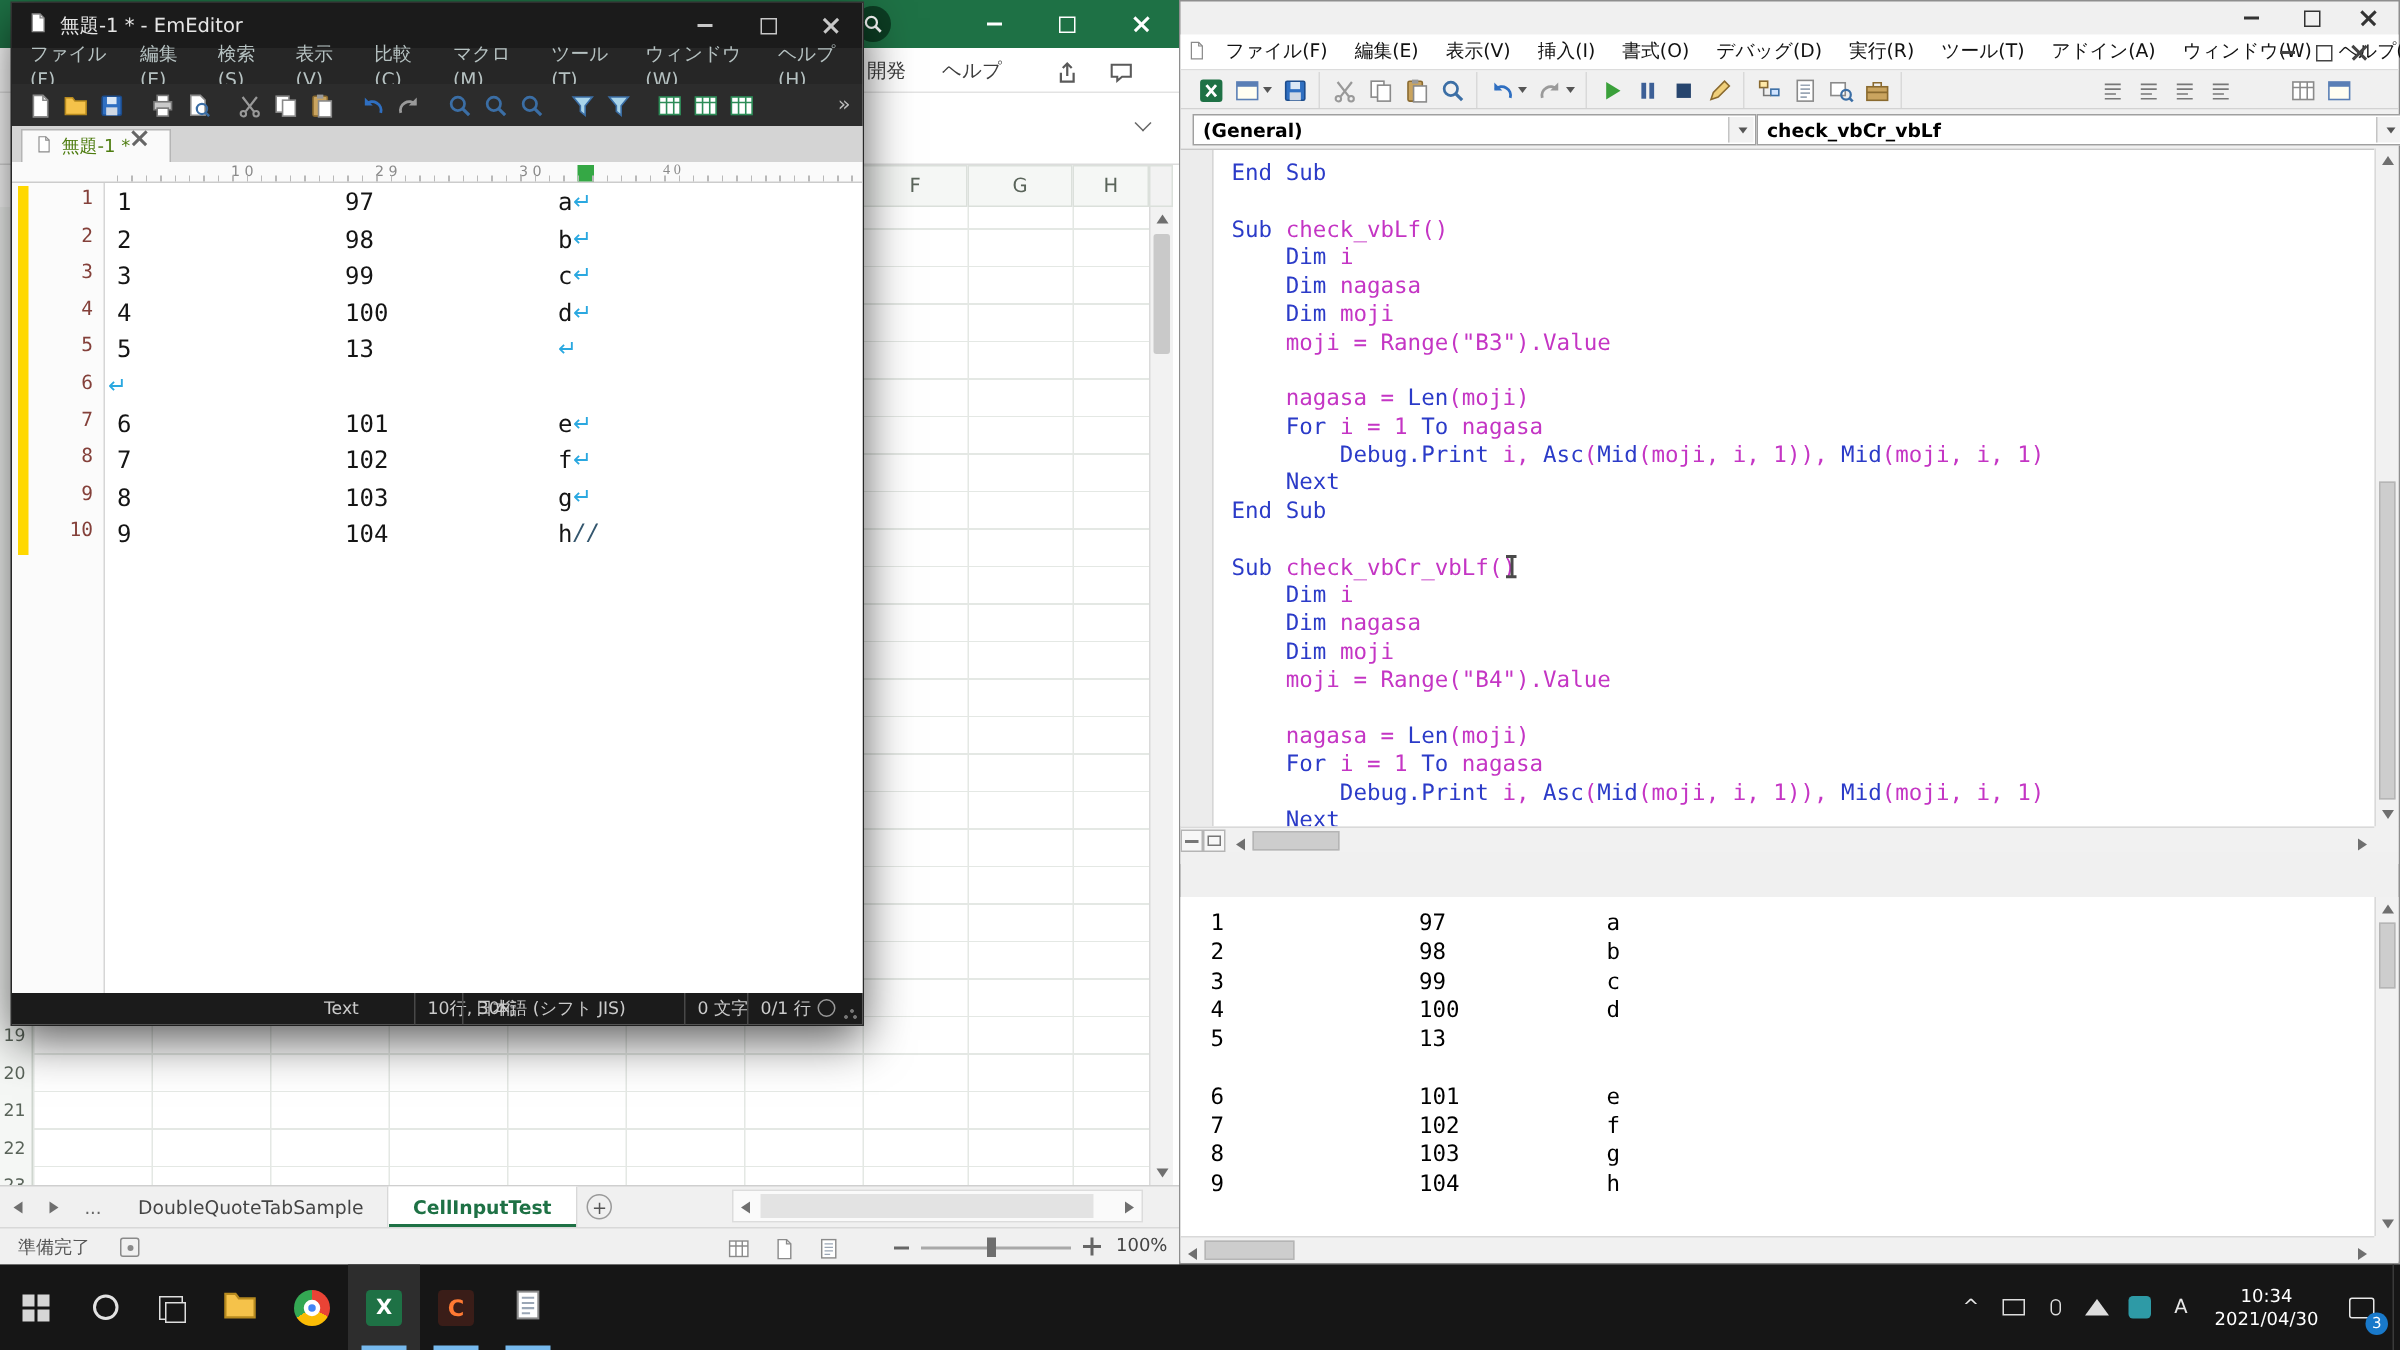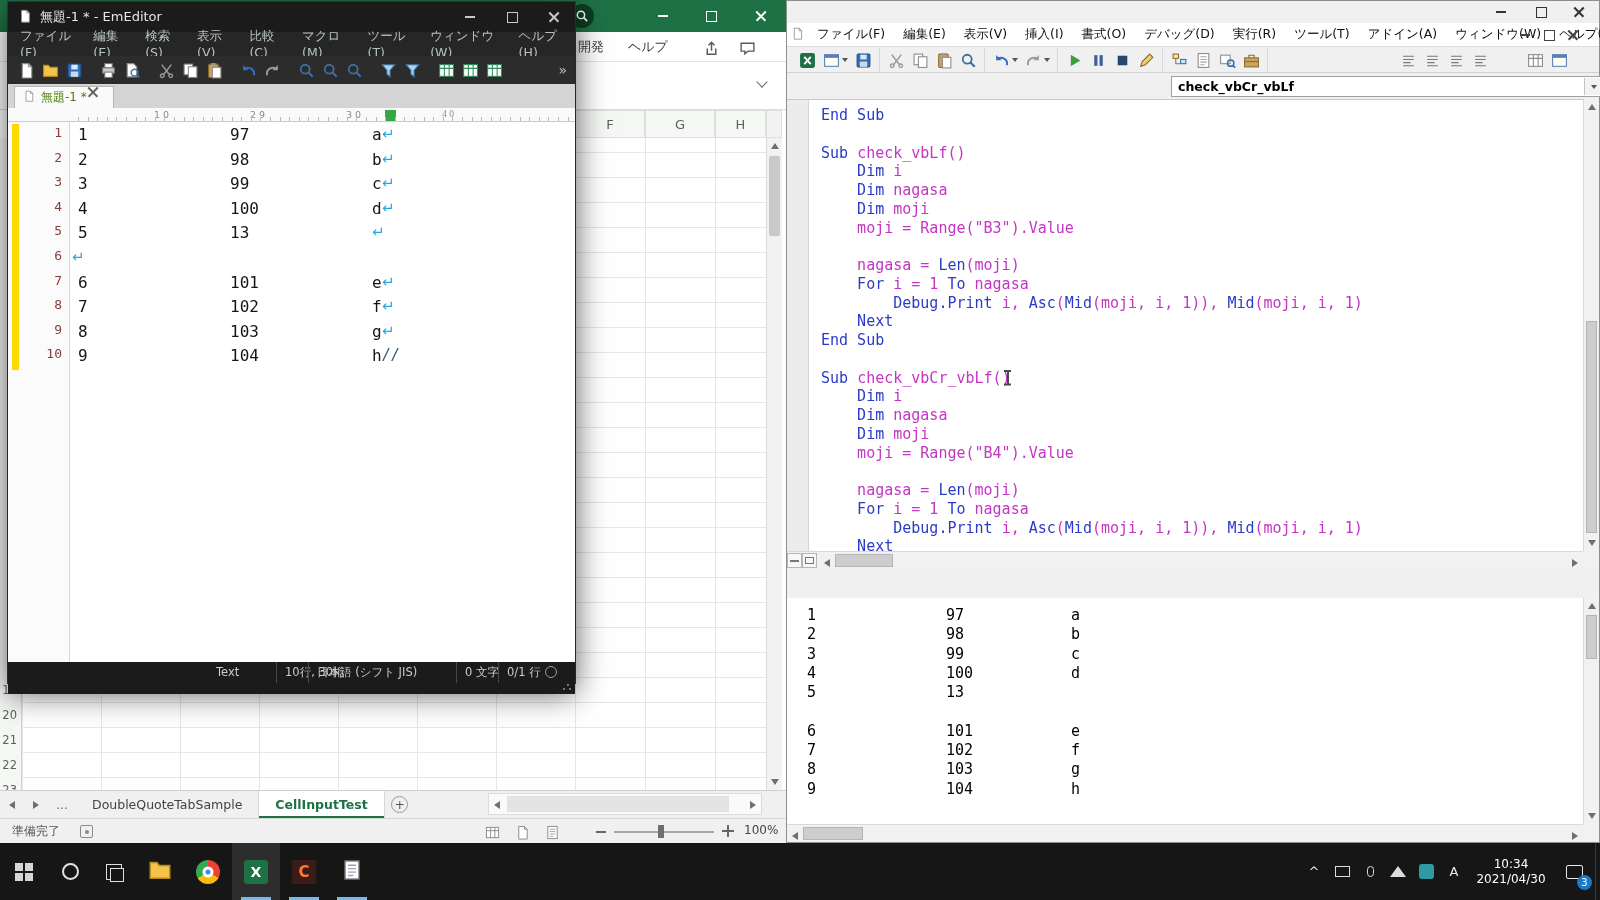--- a/index.html
+++ b/index.html
@@ -86,21 +86,21 @@
 .em-rlabel{position:absolute;top:1px;white-space:pre}
 .em-ruler-cursor{position:absolute;left:377px;top:2px;width:11px;height:11px;background:#35a845}
 .em-gutter{position:absolute;top:120px;left:0;width:62px;height:540px;background:#fbfbfb;border-right:1px solid #d6d6d6}
 .em-modbar{position:absolute;left:4px;top:2px;width:7px;height:246px;background:var(--mod-bar,#ffd800)}
 .em-lnum{position:absolute;right:7px;width:40px;text-align:right;font-size:13px;color:var(--line-num,#84403a);font-family:"DejaVu Sans Mono","Liberation Mono",monospace}
 .em-text{position:absolute;top:120px;left:62px;right:0;height:540px;background:#fff;overflow:hidden}
 .em-line{position:absolute;left:0;right:0;height:24px}
 .em-c{position:absolute;top:0;font-size:16px;color:#151515;white-space:pre;font-family:"DejaVu Sans Mono","Liberation Mono",monospace}
 .em-nl{color:var(--nl-mark,#2aa8e0);font-size:15px;font-family:"DejaVu Sans",sans-serif}
 .em-eof{color:#33566e;font-size:15px;font-style:italic}
-.em-status{position:absolute;left:0;top:660px;right:0;height:32px;background:#1b1b1b;color:#cbcbcb;font-size:11.5px}
+.em-status{position:absolute;left:0;top:660px;right:0;height:21px;background:#1b1b1b;color:#cbcbcb;font-size:11.5px}
 .em-sitem{position:absolute;top:0;height:21px;line-height:21px;padding:0 8px;border-left:1px solid #484848;white-space:nowrap}
 .em-sitem.first{border-left:none}
 .em-sicon{position:absolute;left:537px;top:4px;width:12px;height:12px;border:1px solid #9a9a9a;border-radius:50%}
 .em-grip{position:absolute;right:3px;bottom:3px;width:10px;height:10px;
   background:radial-gradient(circle at 2px 8px,#777 1px,transparent 1.5px),radial-gradient(circle at 6px 4px,#777 1px,transparent 1.5px),radial-gradient(circle at 8px 8px,#777 1px,transparent 1.5px)}
 
 
 #vb-win{position:absolute;left:786px;top:0;width:814px;height:843px;background:#f0f0f0;border:1px solid #8e8e8e}
 .vb-title{position:absolute;left:0;top:0;right:0;height:22px;background:#fff;display:flex;align-items:center;gap:6px;padding-left:6px;font-size:12px;color:#000;white-space:nowrap;overflow:hidden}
 .vb-ctl{position:absolute;top:0;width:40px;height:22px;color:#333;display:flex;align-items:center;justify-content:center}
@@ -769,20 +769,26 @@
           <div class="tbi">
             <svg width="17" height="17" viewBox="0 0 16 16">
               <rect x="1.5" y="2.5" width="13" height="11" fill="#fffef2" stroke="#5a7fb5"></rect>
               <rect x="1.5" y="2.5" width="13" height="3" fill="#5a7fb5"></rect>
             </svg>
           </div>
         </div>
     </div>
 
     <div class="vb-combo-row">
+      <div class="vb-combo" style="left:8px;width:376px">
+        <span>(General)</span>
+        <span class="vb-combo-arrow">
+            <span class="caret"></span>
+          </span>
+      </div>
       <div class="vb-combo" style="left:384px;width:432px">
         <span>check_vbCr_vbLf</span>
         <span class="vb-combo-arrow">
             <span class="caret"></span>
           </span>
       </div>
     </div>
 
     <div class="vb-code">
       <div class="vb-margin"></div>

